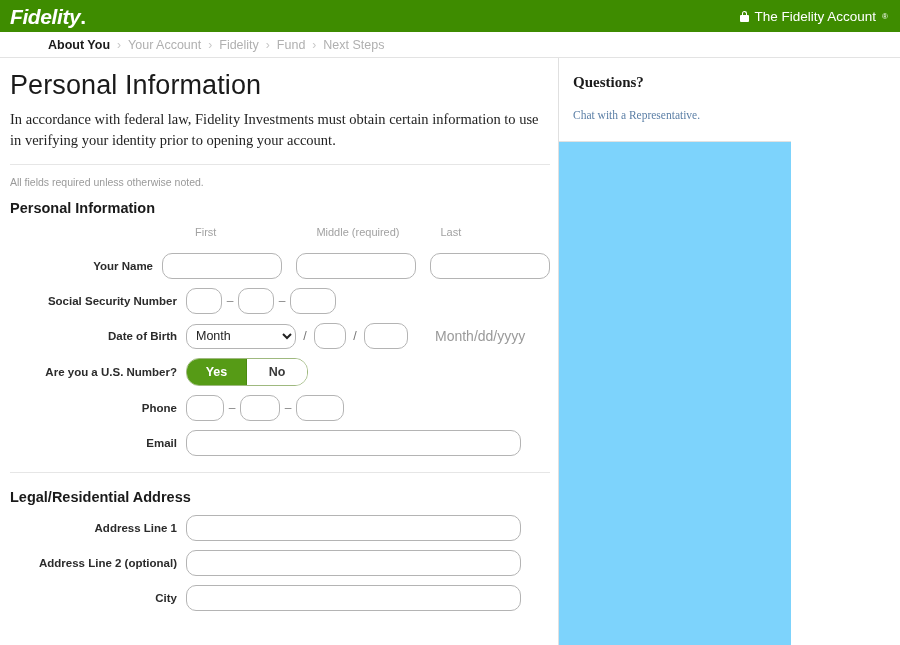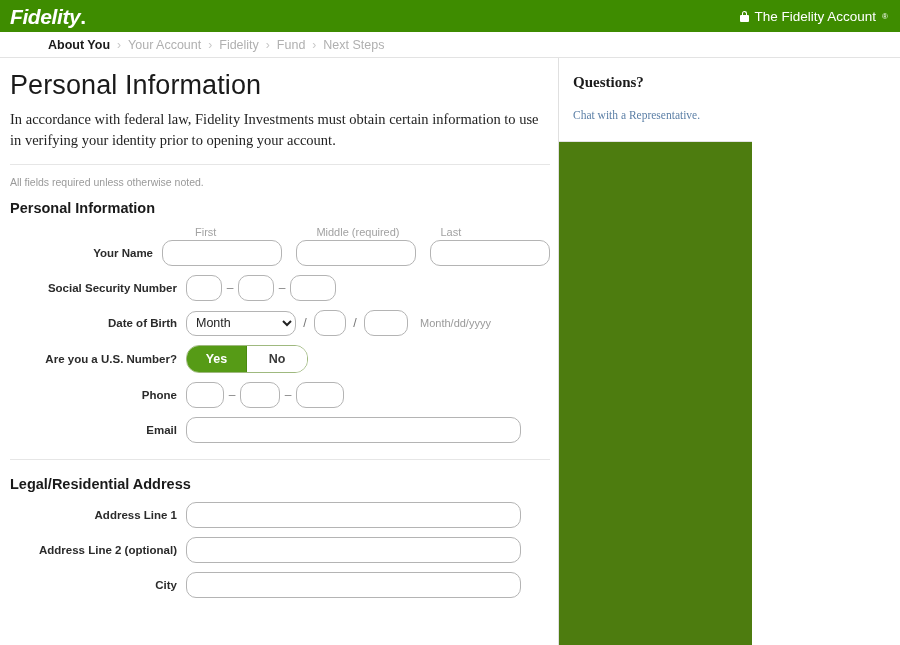--- a/index.html
+++ b/index.html
@@ -97,22 +97,22 @@
     border-top: 1px solid #e3e3e3;
   }
   .main {
     width: 558px;
     box-sizing: border-box;
     padding: 0 8px 0 8px;
     background: #ffffff;
     position: relative;
   }
   .sidebar {
-    width: 194px;
-    background: #4d7c0f;
+    width: 233px;
+    background: #7dd3fc;
     border-left: 1px solid #e0e0e0;
     box-sizing: border-box;
   }
   .qcard {
     background: #ffffff;
     border-bottom: 1px solid #e2e2e2;
     padding: 16px 14px 18px 14px;
   }
   .qcard h3 {
     margin: 0 0 14px 0;
@@ -174,21 +174,21 @@
     padding-right: 9px;
     box-sizing: border-box;
     font-size: 11.5px;
     font-weight: bold;
     color: #2b2b2b;
   }
   .fields { display: flex; align-items: center; }
 
   .sublabels {
     display: flex;
-    margin-bottom: 2px;
+    margin-bottom: 15px;
     justify-content: flex-end;
   }
   .sublabels .sl {
     font-size: 11px;
     color: #a2a2a2;
   }
   .sl-first { width: 133px; margin-left: 187px; }
   .sl-middle { width: 136px; }
   .sl-last { width: 120px; }
 
@@ -230,23 +230,23 @@
     color: #888888;
     font-size: 12px;
   }
   .gap-slash {
     width: 18px;
     text-align: center;
     color: #777777;
     font-size: 12.5px;
   }
   .hint {
-    font-size: 11px;
+    font-size: 14px;
     color: #9a9a9a;
-    margin-left: 12px;
+    margin-left: 27px;
   }
   .mid-gap { width: 14px; }
 
   
   .toggle {
     display: inline-flex;
     border: 1px solid #9fb97f;
     border-radius: 13px;
     overflow: hidden;
     height: 26px;

